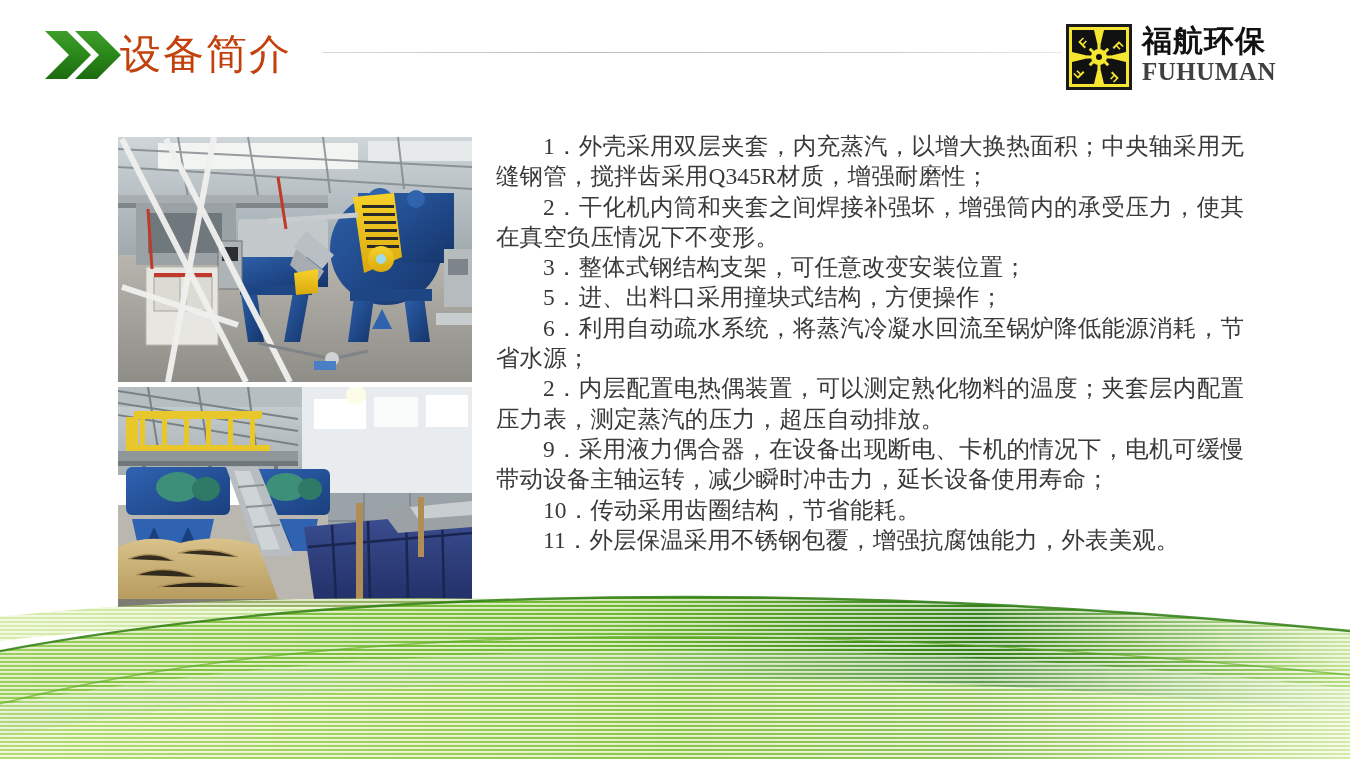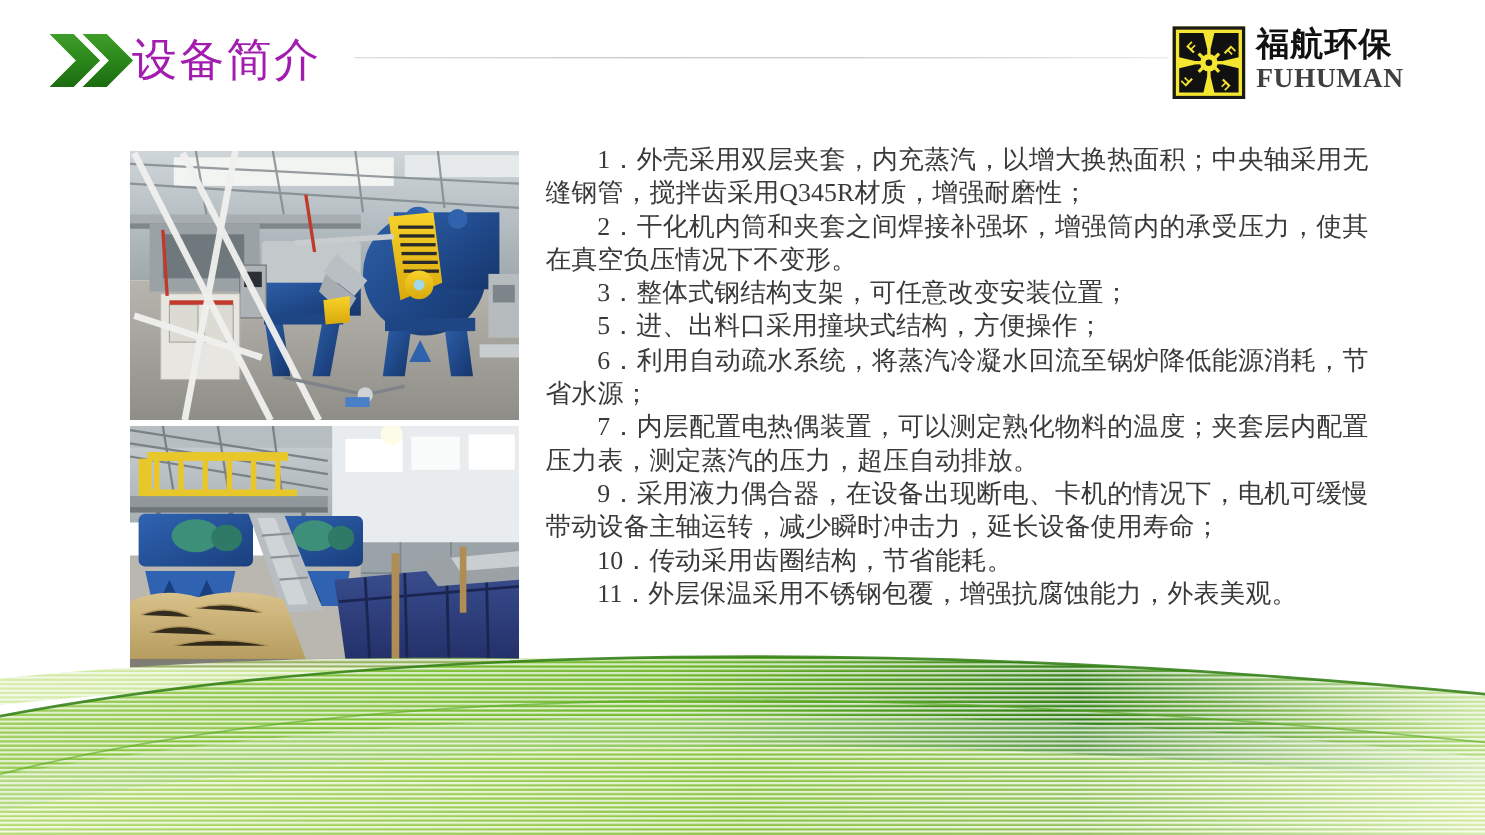--- a/index.html
+++ b/index.html
@@ -28,21 +28,21 @@
     top: 29px;
     width: 76px;
     height: 52px;
   }
   #page-title {
     position: absolute;
     left: 120px;
     top: 24px;
     font-size: 41px;
     line-height: 60px;
-    color: #a21caf;
+    color: #c2410c;
     font-family: "Liberation Serif", "DejaVu Serif", serif;
     letter-spacing: 2px;
     white-space: nowrap;
     text-align: center;
   }
   #header-rule {
     position: absolute;
     left: 322px;
     top: 52px;
     width: 740px;
@@ -434,21 +434,21 @@
     </svg>
   </div>
 </div>
 
 <div id="content-text">
   <p>1．外壳采用双层夹套，内充蒸汽，以增大换热面积；中央轴采用无缝钢管，搅拌齿采用Q345R材质，增强耐磨性；</p>
   <p>2．干化机内筒和夹套之间焊接补强坏，增强筒内的承受压力，使其在真空负压情况下不变形。</p>
   <p>3．整体式钢结构支架，可任意改变安装位置；</p>
   <p>5．进、出料口采用撞块式结构，方便操作；</p>
   <p>6．利用自动疏水系统，将蒸汽冷凝水回流至锅炉降低能源消耗，节省水源；</p>
-  <p>7．内层配置电热偶装置，可以测定熟化物料的温度；夹套层内配置压力表，测定蒸汽的压力，超压自动排放。</p>
+  <p>2．内层配置电热偶装置，可以测定熟化物料的温度；夹套层内配置压力表，测定蒸汽的压力，超压自动排放。</p>
   <p>9．采用液力偶合器，在设备出现断电、卡机的情况下，电机可缓慢带动设备主轴运转，减少瞬时冲击力，延长设备使用寿命；</p>
   <p>10．传动采用齿圈结构，节省能耗。</p>
   <p>11．外层保温采用不锈钢包覆，增强抗腐蚀能力，外表美观。</p>
 </div>
 
 <div id="ribbon">
   <svg width="1350" height="200" viewBox="0 0 1350 200" xmlns="http://www.w3.org/2000/svg">
     <defs>
       <linearGradient id="bandA" x1="0" y1="0" x2="1" y2="0">
         <stop offset="0%" stop-color="#8dc63f" stop-opacity="0.85"></stop>

